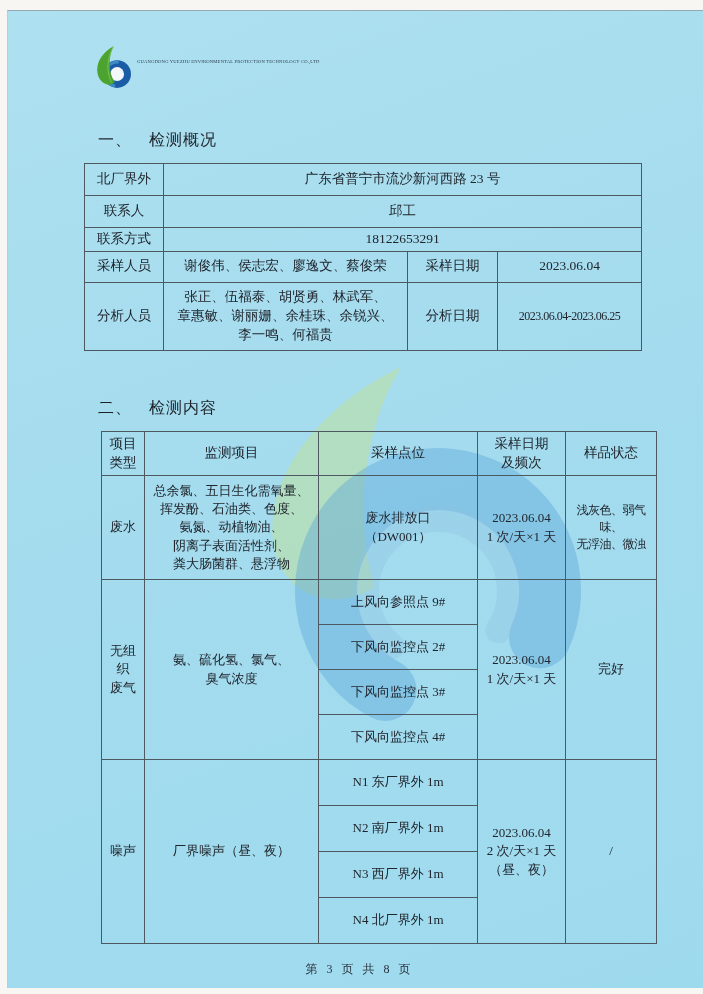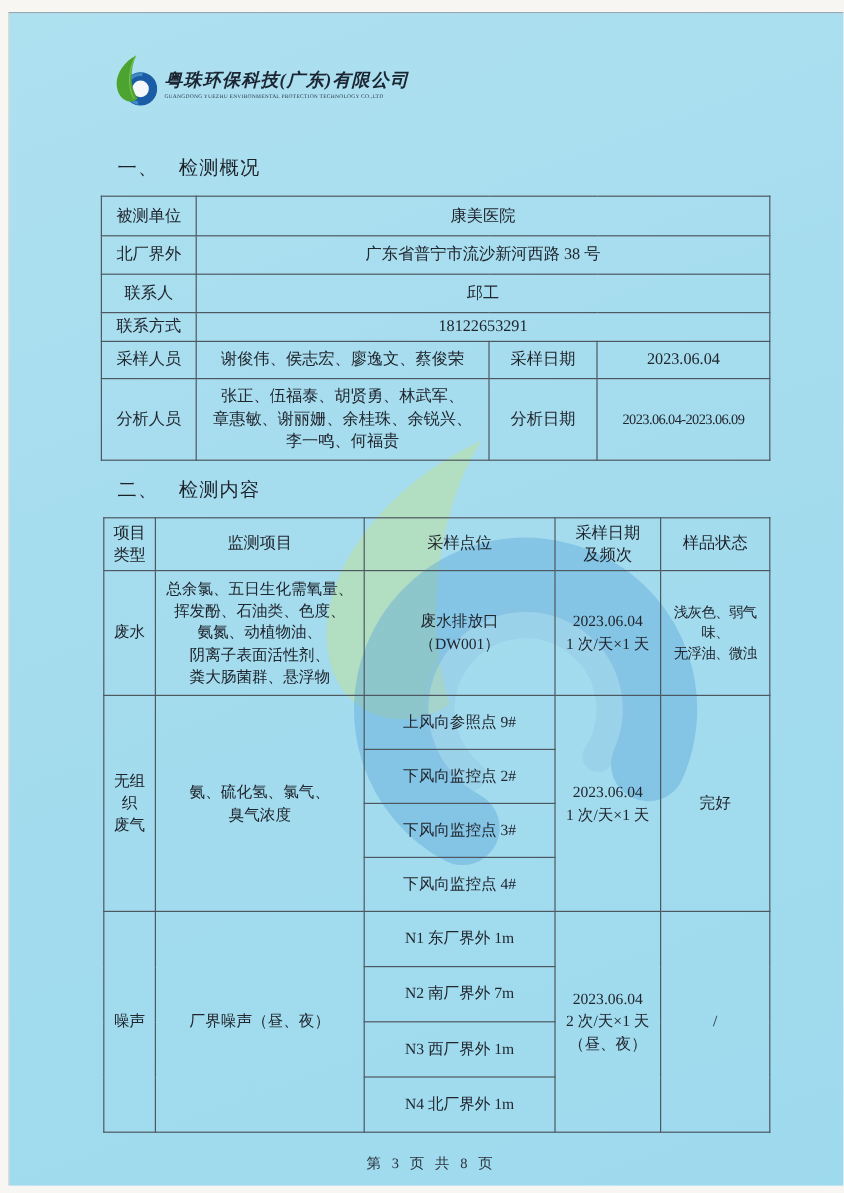--- a/index.html
+++ b/index.html
@@ -48,21 +48,21 @@
   table {
     position:absolute; border-collapse:collapse; table-layout:fixed;
     font-size:13.5px; color:#20262e;
   }
   td,th {
     border:1px solid #4e5861; text-align:center; vertical-align:middle;
     padding:2px 3px; font-weight:normal; line-height:1.4;
   }
   .pre { white-space:pre-line; }
   #table1 { left:76px; top:152px; width:557px; }
-  #table2 { left:78px; top:420px; width:555px; font-size:13px; }
+  #table2 { left:93px; top:420px; width:555px; font-size:13px; }
   #table2 th { font-size:13.5px; }
   .small-cell { font-size:12px; letter-spacing:-.5px; }
   
   .footer {
     position:absolute; left:0; width:703px; top:950px;
     text-align:center; font-size:12px; color:#2a323c; letter-spacing:3px;
   }
 </style>
 </head>
 <body>
@@ -76,41 +76,36 @@
   </svg>
 
   <svg class="logo" viewBox="0 0 40 48">
     <circle cx="25" cy="30" r="15" fill="#1b5ca6"></circle>
     <circle cx="25" cy="30" r="13" fill="none" stroke="#3f8cc4" stroke-width="3" stroke-dasharray="40 42" transform="rotate(100 25 30)"></circle>
     <circle cx="25" cy="30" r="7.5" fill="#f4f8fb"></circle>
     <path d="M21 0 C6 8 -1 24 6.5 36 C11 42.5 18.5 43 22.5 38.5 C15 28 15.5 12 21 0 Z" fill="#4ca330"></path>
     <path d="M21 0 C14 12 13 28 19 39" fill="none" stroke="#7cc35c" stroke-width="1"></path>
   </svg>
   <div class="co">
-    <div class="co-zh">粤珠环保科技(广东)有限公司</div>
     <div class="co-en">GUANGDONG YUEZHU ENVIRONMENTAL PROTECTION TECHNOLOGY CO.,LTD</div>
   </div>
 
   <div class="sec-title" id="sec1-title">一、　检测概况</div>
 
   <table id="table1">
     <colgroup>
         <col style="width:79px">
         <col style="width:244px">
         <col style="width:90px">
         <col style="width:144px">
       </colgroup>
     <tbody>
-        <tr style="height:33px">
-      <td>被测单位</td>
-      <td colspan="3">康美医院</td>
-    </tr>
     <tr style="height:32px">
       <td>北厂界外</td>
-      <td colspan="3">广东省普宁市流沙新河西路 38 号</td>
+      <td colspan="3">广东省普宁市流沙新河西路 23 号</td>
     </tr>
     <tr style="height:32px">
       <td>联系人</td>
       <td colspan="3">邱工</td>
     </tr>
     <tr style="height:15px">
       <td>联系方式</td>
       <td colspan="3">18122653291</td>
     </tr>
     <tr style="height:31px">
@@ -118,21 +113,21 @@
       <td>谢俊伟、侯志宏、廖逸文、蔡俊荣</td>
       <td>采样日期</td>
       <td>2023.06.04</td>
     </tr>
     <tr style="height:68px">
       <td>分析人员</td>
       <td class="pre">张正、伍福泰、胡贤勇、林武军、
 章惠敏、谢丽姗、余桂珠、余锐兴、
 李一鸣、何福贵</td>
       <td>分析日期</td>
-      <td class="small-cell">2023.06.04-2023.06.09</td>
+      <td class="small-cell">2023.06.04-2023.06.25</td>
     </tr>
   </tbody>
     </table>
 
   <div class="sec-title" id="sec2-title">二、　检测内容</div>
 
   <table id="table2">
     <colgroup>
         <col style="width:43px">
         <col style="width:174px">
@@ -186,21 +181,21 @@
     <tr style="height:46px">
       <td rowspan="4">噪声</td>
       <td rowspan="4">厂界噪声（昼、夜）</td>
       <td>N1 东厂界外 1m</td>
       <td class="pre" rowspan="4">2023.06.04
 2 次/天×1 天
 （昼、夜）</td>
       <td rowspan="4">/</td>
     </tr>
     <tr style="height:46px">
-      <td>N2 南厂界外 7m</td>
+      <td>N2 南厂界外 1m</td>
     </tr>
     <tr style="height:46px">
       <td>N3 西厂界外 1m</td>
     </tr>
     <tr style="height:46px">
       <td>N4 北厂界外 1m</td>
     </tr>
   </tbody>
     </table>
 

